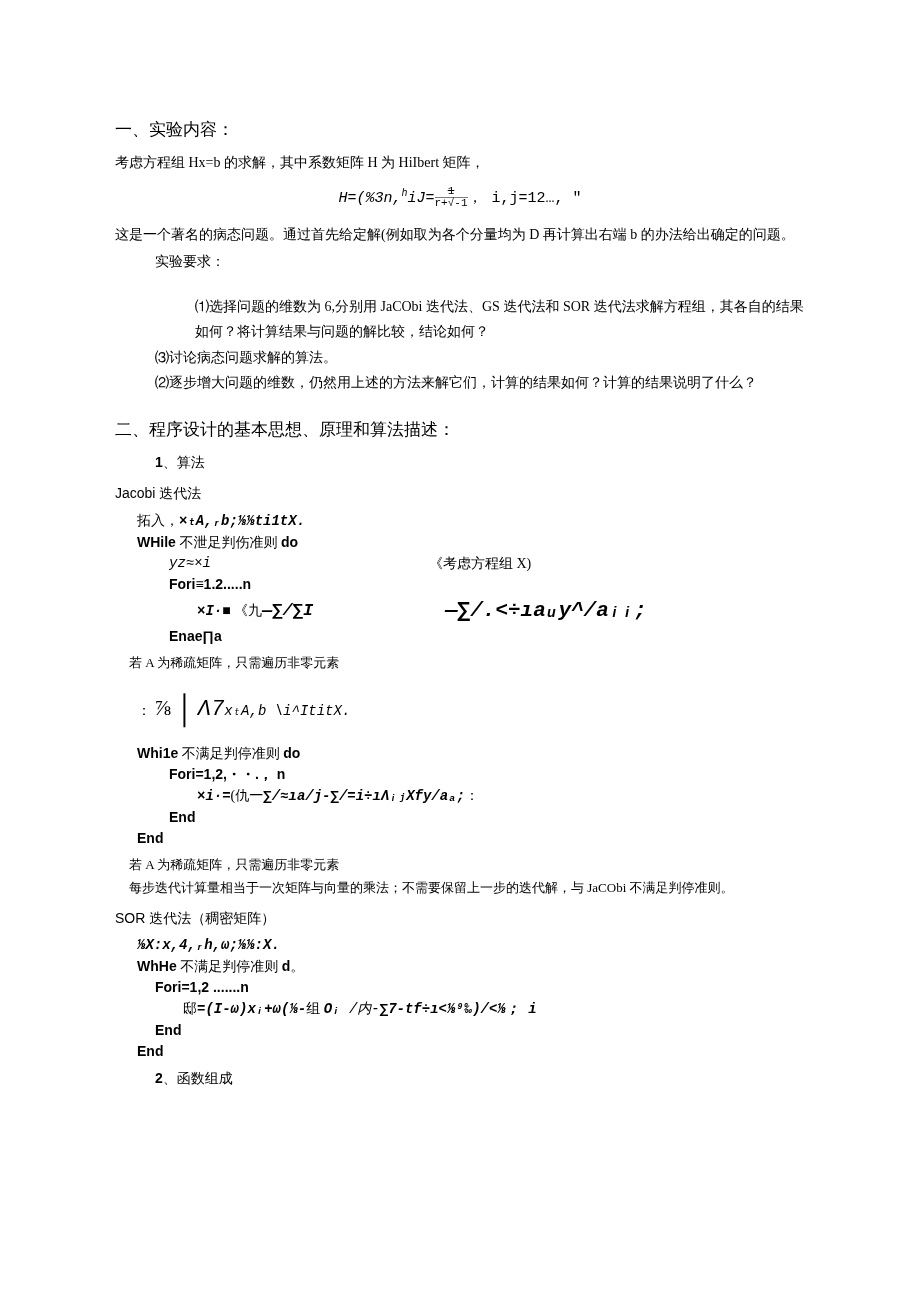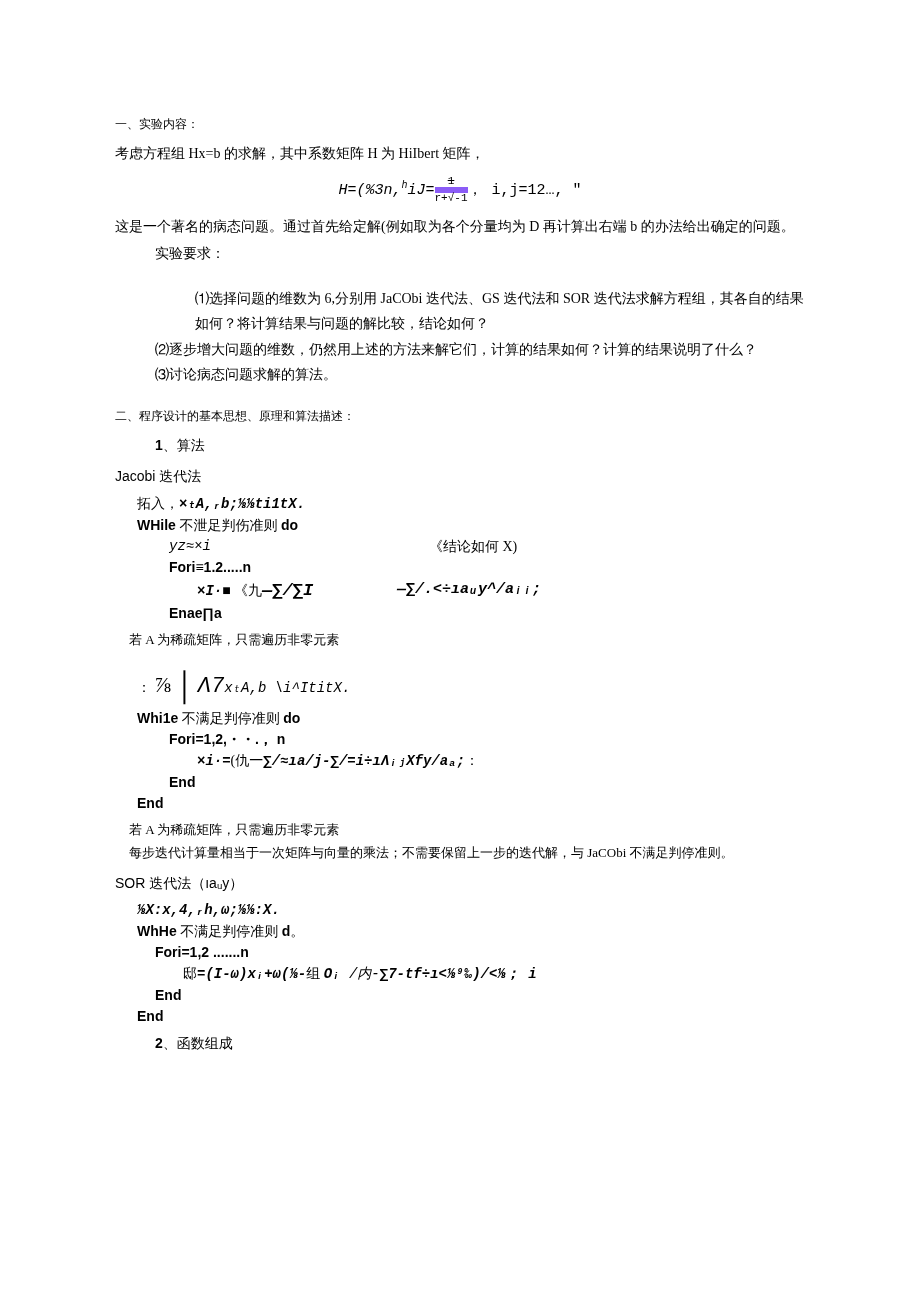--- a/index.html
+++ b/index.html
@@ -10,22 +10,22 @@
     color: #000000;
     width: 920px;
   }
   .page {
     padding: 115px 115px 60px 115px;
     width: 690px;
     line-height: 1.8;
     font-size: 14px;
   }
   .h1 {
-    font-family: Liberation Mono, monospace;
-    font-size: 12px;
+    font-family: Liberation Sans, sans-serif;
+    font-size: 17px;
     margin-bottom: 4px;
   }
   .para {
     text-indent: 0;
     margin-bottom: 2px;
   }
   .formula-center {
     text-align: center;
     font-family: Liberation Mono, monospace;
     font-style: italic;
@@ -34,21 +34,21 @@
   }
   .frac {
     display: inline-block;
     vertical-align: middle;
     text-align: center;
     font-size: 11px;
     font-style: normal;
     line-height: 1.0;
   }
   .frac .top { display: block; }
-  .frac .bot { display: block; border-top: 6px solid #8b5cf6; }
+  .frac .bot { display: block; border-top: 1px solid #8b5cf6; }
   .indent-block {
     padding-left: 40px;
   }
   .section-num {
     font-family: Arial, sans-serif;
     font-weight: bold;
     font-size: 14px;
   }
   .algo-title {
     font-family: "Microsoft YaHei", sans-serif;
@@ -100,79 +100,79 @@
 
   <div class="indent-block">
     <div>实验要求：</div>
     <div style="text-indent:-40px;padding-left:0;margin-left:0;">
       <div style="padding-left:40px;text-indent:0;margin-top:20px;">
         <span style="margin-left:0;">⑴选择问题的维数为 6,分别用 JaCObi 迭代法、GS 迭代法和 SOR 迭代法求解方程组，其各自的结果如何？将计算结果与问题的解比较，结论如何？</span>
       </div>
     </div>
   </div>
   <div style="padding-left:0; text-indent:0;"></div>
+  <div class="indent-block">⑶讨论病态问题求解的算法。</div>
   <div class="indent-block">⑵逐步增大问题的维数，仍然用上述的方法来解它们，计算的结果如何？计算的结果说明了什么？</div>
-  <div class="indent-block">⑶讨论病态问题求解的算法。</div>
 
   <div style="height:20px;"></div>
 
   <div class="h1">二、程序设计的基本思想、原理和算法描述：</div>
   <div class="indent-block">
     <span class="section-num">1</span><span>、算法</span>
   </div>
 
   <div class="algo-title">Jacobi 迭代法</div>
   <div class="algo-block">
     <div>
       <span>拓入，</span><span class="bold ital">×ₜA,ᵣb;⅛⅛ti1tX.</span>
     </div>
     <div>
       <span class="bold">WHile</span><span> 不泄足判伤准则 </span><span class="bold">do</span>
     </div>
     <div class="algo-row" style="padding-left:32px;">
       <span class="col-a ital">yz≈×i</span>
-      <span>《结论如何 X)</span>
+      <span>《考虑方程组 X)</span>
     </div>
     <div style="padding-left:32px;">
       <span class="bold">Fori≡1.2.....n</span>
     </div>
     <div class="algo-row" style="padding-left:60px;">
       <span style="width:200px;">
         <span class="bold ital">×I·■</span>
         <span>《九</span><span class="bold ital" style="font-size:17px;">—∑/∑I</span>
       </span>
-      <span class="bold ital" style="font-size:15px;">—∑/.&lt;÷ıaᵤy^/aᵢᵢ;</span>
+      <span class="bold ital" style="font-size:21px;margin-left:48px;">—∑/.&lt;÷ıaᵤy^/aᵢᵢ;</span>
     </div>
     <div style="padding-left:32px;" class="bold">Enae∏a</div>
   </div>
   <div class="small-note" style="padding-left:14px;">若 A 为稀疏矩阵，只需遍历非零元素</div>
 
   <div class="algo-block">
-    <div style="margin-top:10px;margin-bottom:4px;">
+    <div style="margin-top:10px;margin-bottom:16px;">
       <span>：</span>
       <span class="bigfrac">⅞</span>
       <span class="bigbar">│</span>
       <span style="font-size:22px;" class="ital">Λ7</span><span class="ital">xₜA,b \i^ItitX.</span>
     </div>
     <div>
       <span class="bold">Whi1e</span><span> 不满足判停准则 </span><span class="bold">do</span>
     </div>
     <div style="padding-left:32px;">
       <span class="bold">Fori=1,2,・・.， n</span>
     </div>
     <div style="padding-left:60px;">
       <span class="bold ital">×i·=</span><span>(仇一</span><span class="bold ital">∑/≈ıa/j-∑/=i÷ıΛᵢⱼXfy/aₐ;</span><span>：</span>
     </div>
     <div class="bold" style="padding-left:32px;">End</div>
     <div class="bold">End</div>
   </div>
   <div class="small-note" style="padding-left:14px;">若 A 为稀疏矩阵，只需遍历非零元素</div>
   <div class="small-note" style="padding-left:14px;">每步迭代计算量相当于一次矩阵与向量的乘法；不需要保留上一步的迭代解，与 JaCObi 不满足判停准则。</div>
 
-  <div class="algo-title">SOR 迭代法（ıaᵤy）</div>
+  <div class="algo-title">SOR 迭代法（稠密矩阵）</div>
   <div class="algo-block">
     <div class="bold ital">⅛X:x,4,ᵣh,ω;⅛⅛:X.</div>
     <div>
       <span class="bold">WhHe</span><span> 不满足判停准则 </span><span class="bold">d</span><span>。</span>
     </div>
     <div style="padding-left:18px;">
       <span class="bold">Fori=1,2 .......n</span>
     </div>
     <div style="padding-left:46px;">
       <span>邸</span><span class="bold ital">=(I-ω)xᵢ+ω(⅛-</span><span>组 </span><span class="bold ital">Oᵢ </span><span class="ital">/内-</span><span class="bold ital">∑7-tf÷ı&lt;⅛⁹‰)/&lt;⅛；  i</span>

